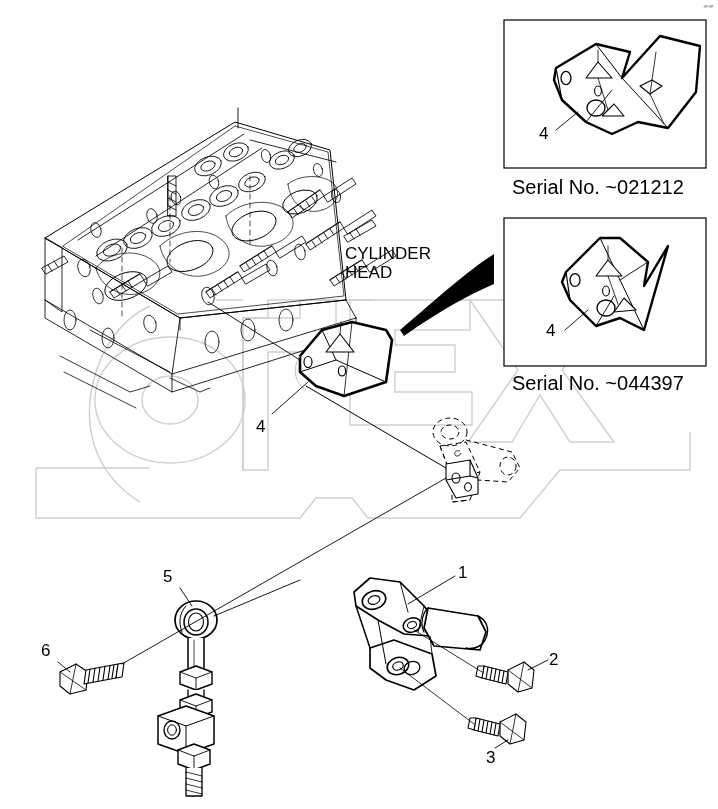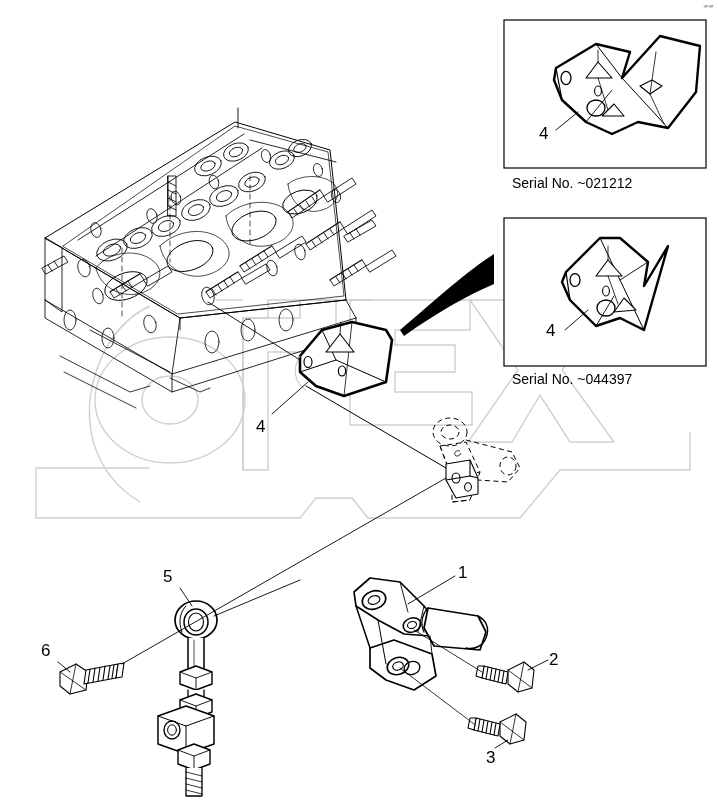--- a/index.html
+++ b/index.html
@@ -26,21 +26,21 @@
     position: absolute;
     font-family: "Liberation Sans", sans-serif;
     color: #000000;
     white-space: nowrap;
     line-height: 1.12;
   }
   .callout-num {
     font-size: 17px;
   }
   .serial-lbl {
-    font-size: 14px;
+    font-size: 20px;
     text-align: center;
   }
   .cyl-lbl {
     font-size: 17px;
   }
   .corner-mark {
     position: absolute;
     right: 4px;
     top: 2px;
     font-size: 7px;
@@ -423,20 +423,24 @@
 
       <path d="M608 260 L622 276 L596 276 Z" stroke-width="1.1" fill="#ffffff"></path>
       <path d="M608 260 L608 246" stroke-width="0.8"></path>
       <path d="M608 276 L618 304" stroke-width="0.8"></path>
       <path d="M624 298 L636 310 L614 312 Z" stroke-width="1.1" fill="#ffffff"></path>
 
       <path d="M565 330 L588 310" stroke-width="0.9"></path>
     </g>
   </svg>
 
+  <div class="lbl cyl-lbl" style="left:345px; top:244px;">
+      <div>CYLINDER</div>
+      <div>HEAD</div>
+    </div>
 
   <div class="lbl serial-lbl" style="left:512px; top:176px;">Serial No. ~021212</div>
 
   <div class="lbl serial-lbl" style="left:512px; top:372px;">Serial No. ~044397</div>
 
   <div class="lbl callout-num" style="left:539px; top:124px;">4</div>
 
   <div class="lbl callout-num" style="left:546px; top:321px;">4</div>
 
   <div class="lbl callout-num" style="left:256px; top:417px;">4</div>

